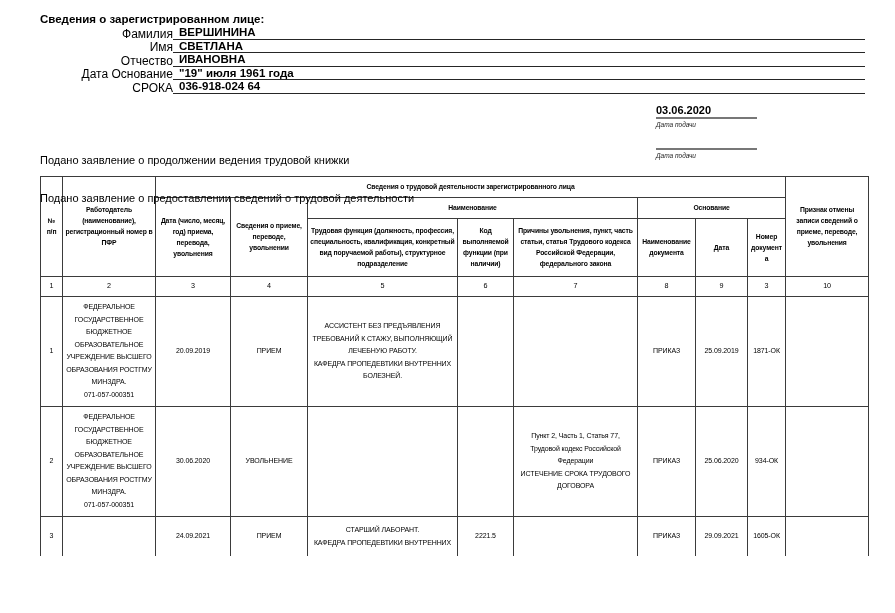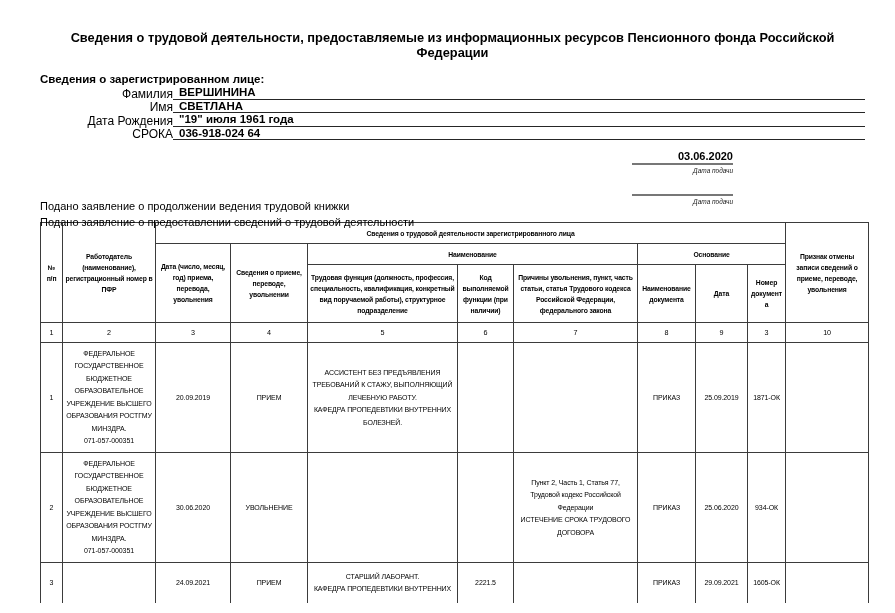--- a/index.html
+++ b/index.html
@@ -22,22 +22,22 @@
   .field-value{
     flex:1;border-bottom:1.5px solid #262626;
     font-weight:bold;font-size:11.5px;line-height:12.5px;padding-left:6px;
     white-space:nowrap;
   }
 
   
   .statements{position:relative;margin:10px 30px 0 40px;height:72px;}
   .stmt-text{position:absolute;left:0;font-size:11px;line-height:13px;margin-top:48px;}
   .stmt-text.s1{top:2px;}
-  .stmt-text.s2{top:18px;}
-  .date-slot{position:absolute;left:592px;width:101px;text-align:right;}
+  .stmt-text.s2{top:40px;}
+  .date-slot{position:absolute;left:616px;width:101px;text-align:left;}
   .date-slot.d1{top:0;}
   .date-slot.d2{top:31px;}
   .date-value{
     display:block;height:13px;line-height:13px;
     font-size:11px;font-weight:bold;border-bottom:2px solid #777;
   }
   .date-caption{display:block;font-size:6.5px;font-style:italic;padding-top:2px;color:#222;}
 
   
   table.emp{
@@ -55,34 +55,37 @@
   tr.num-row{height:20px;} tr.num-row td{font-size:7.2px;line-height:10px;}
   tr.row1{height:110px;} tr.row2{height:110px;}
   tr.row3{height:40px;}
   tr.row3 td{border-bottom:none;}
 </style>
 </head>
 <body>
 
 <div class="page">
 
-  <div class="title">Сведения о трудовой деятельности, предоставляемые из информационных ресурсов Пенсионного фонда Российской Федерации</div>
 
   <div class="person">
     <div class="person-heading">Сведения о зарегистрированном лице:</div>
     <div class="field">
       <span class="field-label">Фамилия</span>
       <span class="field-value">ВЕРШИНИНА</span>
     </div>
     <div class="field">
       <span class="field-label">Имя</span>
       <span class="field-value">СВЕТЛАНА</span>
     </div>
     <div class="field">
-      <span class="field-label">Дата Рождения</span>
+      <span class="field-label">Отчество</span>
+      <span class="field-value">ИВАНОВНА</span>
+    </div>
+    <div class="field">
+      <span class="field-label">Дата Основание</span>
       <span class="field-value">"19" июля 1961 года</span>
     </div>
     <div class="field">
       <span class="field-label">СРОКА</span>
       <span class="field-value">036-918-024 64</span>
     </div>
   </div>
 
   <div class="statements">
     <div class="stmt-text s1">Подано заявление о продолжении ведения трудовой книжки</div>

